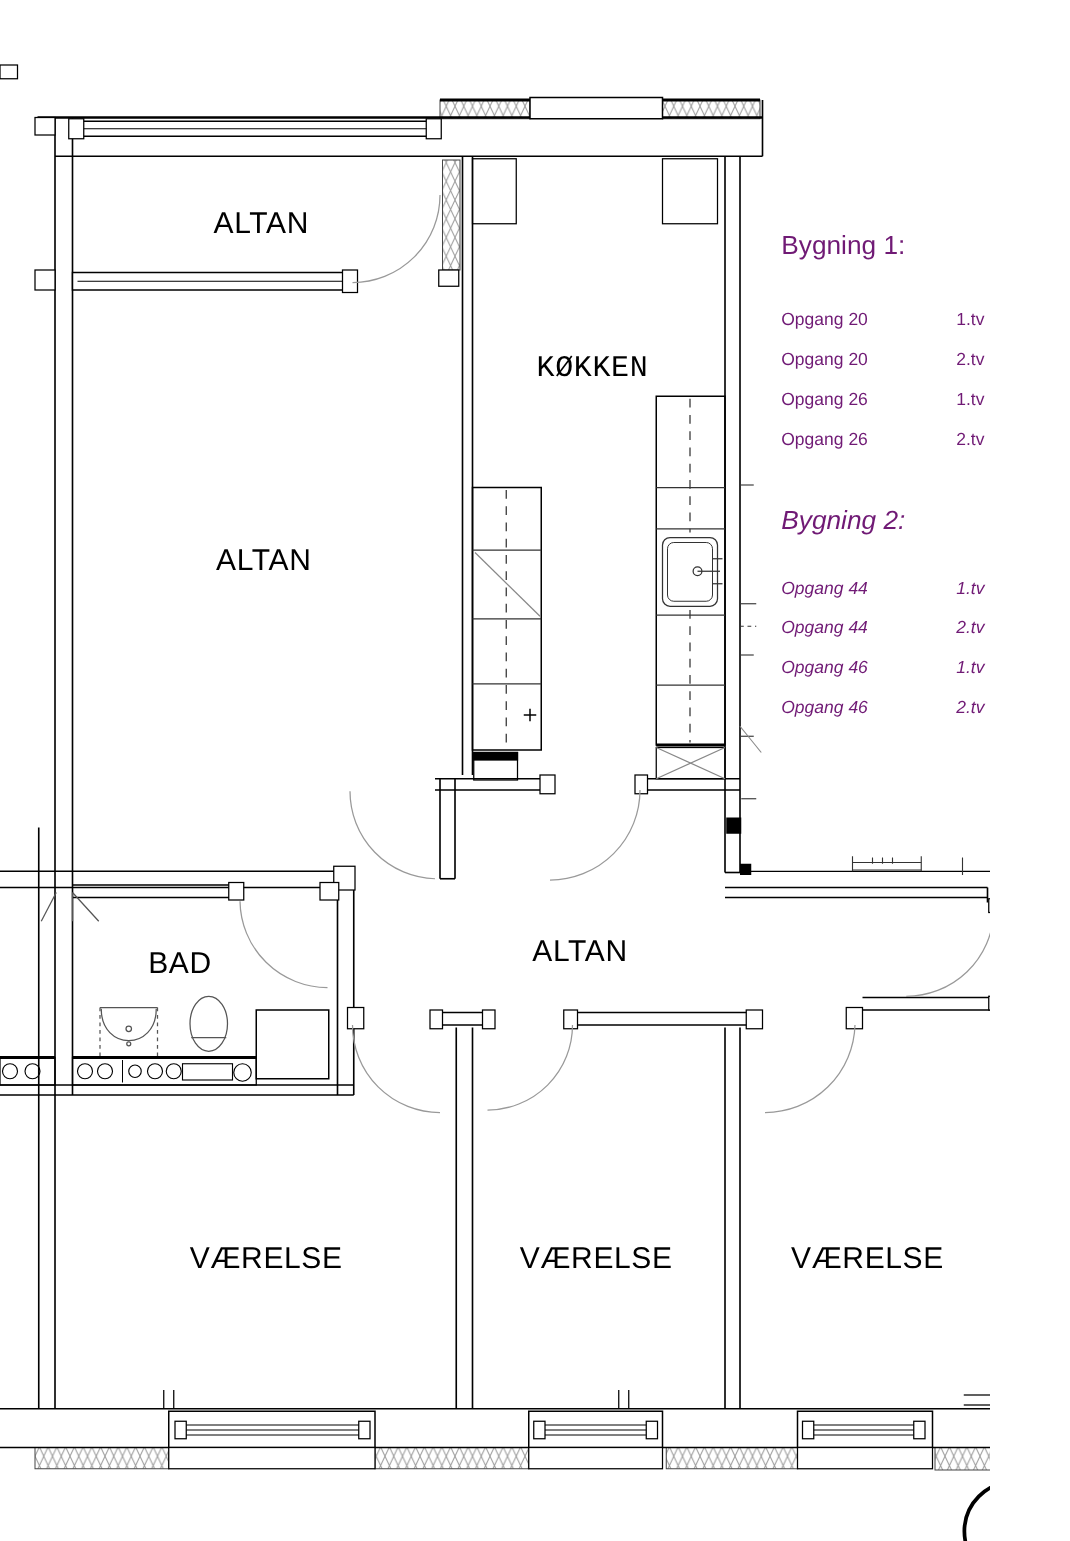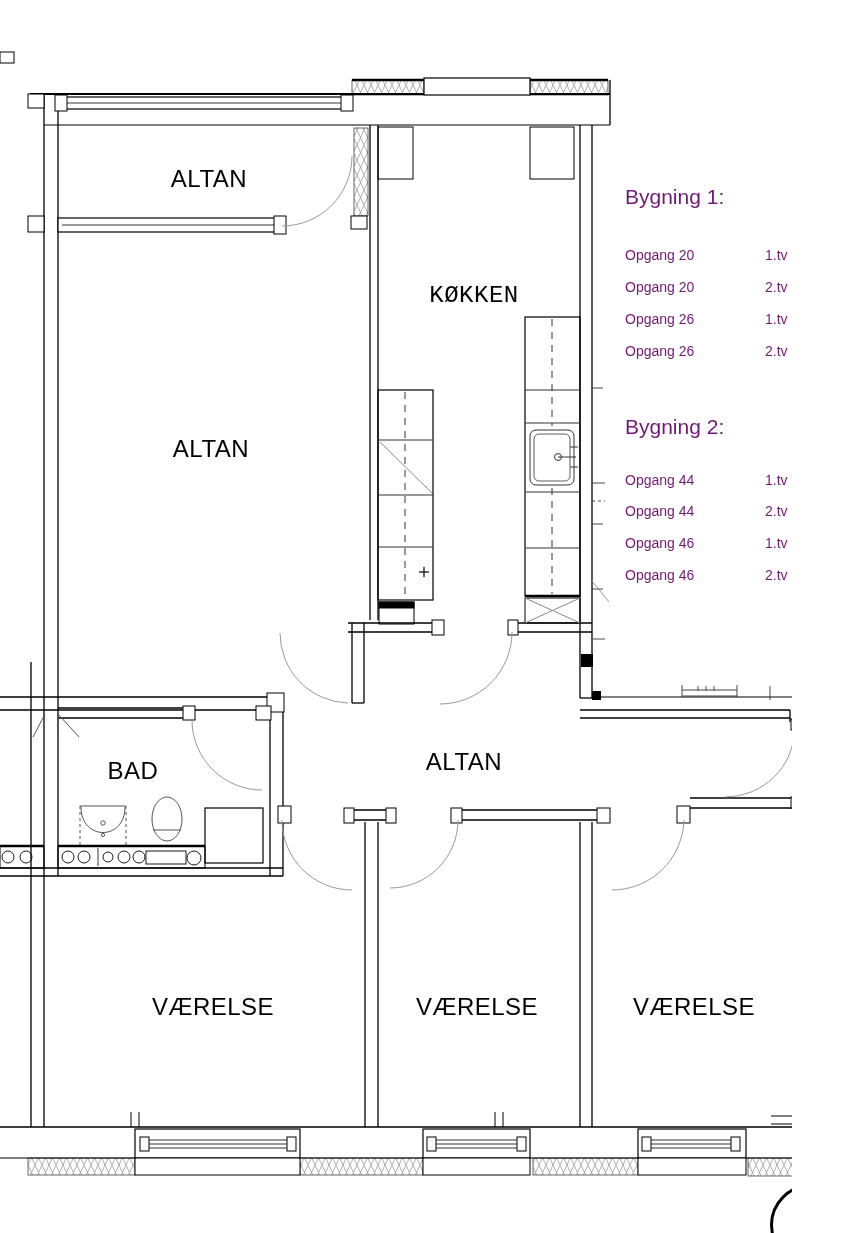--- a/index.html
+++ b/index.html
@@ -290,21 +290,21 @@
       <rect x="0" y="806" width="44" height="22" stroke-width="1"></rect>
       <circle cx="8" cy="817" r="6" stroke-width="0.9"></circle>
       <circle cx="26" cy="817" r="6" stroke-width="0.9"></circle>
     </g>
   </g>
 </svg>
 
 <div class="label room" style="left:209px;top:139px;">ALTAN</div>
 <div class="label room" style="left:211px;top:409px;">ALTAN</div>
 <div class="label room" style="left:474px;top:255px;font-family:Liberation Mono, monospace;">KØKKEN</div>
-<div class="label room" style="left:133px;top:731px;">BAD</div>
+<div class="label room" style="left:144px;top:731px;">BAD</div>
 <div class="label room" style="left:464px;top:722px;">ALTAN</div>
 <div class="label room" style="left:213px;top:967px;">VÆRELSE</div>
 <div class="label room" style="left:477px;top:967px;">VÆRELSE</div>
 <div class="label room" style="left:694px;top:967px;">VÆRELSE</div>
 
 <div class="legend" style="top:145px;height:190px;">
   <div class="title" style="top:0;">Bygning 1:</div>
   <div class="row" style="top:62px;">
     <span class="u-op">Opgang 20</span>
     <span class="u-pos">1.tv</span>
@@ -316,21 +316,21 @@
   <div class="row" style="top:126px;">
     <span class="u-op">Opgang 26</span>
     <span class="u-pos">1.tv</span>
   </div>
   <div class="row" style="top:158px;">
     <span class="u-op">Opgang 26</span>
     <span class="u-pos">2.tv</span>
   </div>
 </div>
 
-<div class="legend" style="top:375px;height:190px;">
+<div class="legend" style="top:365px;height:190px;font-style:italic;">
   <div class="title" style="top:0;">Bygning 2:</div>
   <div class="row" style="top:57px;">
     <span class="u-op">Opgang 44</span>
     <span class="u-pos">1.tv</span>
   </div>
   <div class="row" style="top:88px;">
     <span class="u-op">Opgang 44</span>
     <span class="u-pos">2.tv</span>
   </div>
   <div class="row" style="top:120px;">

